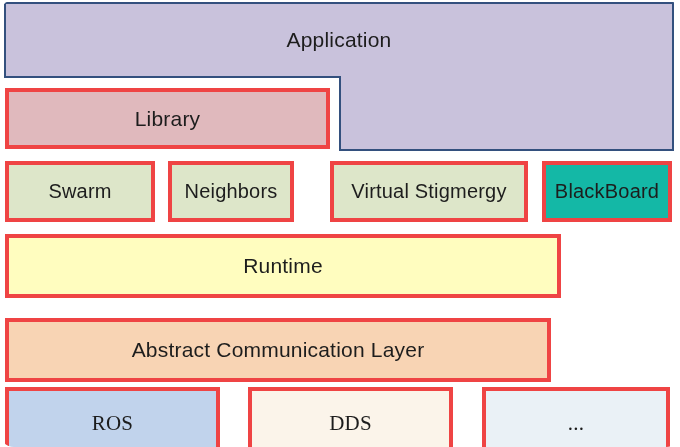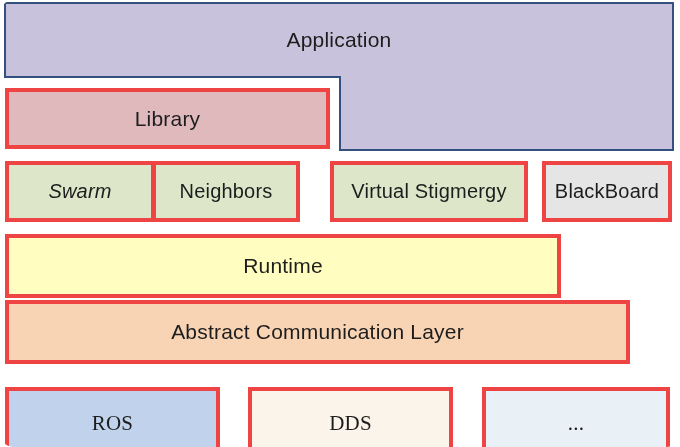--- a/index.html
+++ b/index.html
@@ -36,46 +36,46 @@
     font-size: 21px;
     letter-spacing: 0.2px;
     pointer-events: none;
   }
   
   #app-svg { left: 0; top: 0; width: 680px; height: 447px; }
   .app-label     { left: 5px;  top: 3px;   width: 668px; height: 74px; }
   .library       { left: 5px;  top: 88px;  width: 325px; height: 61px; }
   .svc           { top: 161px; height: 61px; font-size: 20px; }
   .svc-swarm     { left: 5px;   width: 150px; }
-  .svc-neighbors { left: 152px; width: 148px; }
+  .svc-neighbors { left: 168px; width: 126px; }
   .svc-stigmergy { left: 330px; width: 198px; }
   .svc-blackboard{ left: 542px; width: 130px; }
   .runtime       { left: 5px;  top: 234px; width: 556px; height: 64px; }
-  .acl           { left: 5px;  top: 300px; width: 625px; height: 64px; }
+  .acl           { left: 5px;  top: 318px; width: 546px; height: 64px; }
   .backend       { top: 387px; height: 72px; font-family: Liberation Serif, serif; }
   .be-ros        { left: 5px;   width: 215px; }
   .be-dds        { left: 248px; width: 205px; }
   .be-dots       { left: 482px; width: 188px; }
 </style>
 </head>
 <body>
 
 <div class="canvas">
 
   <svg id="app-svg" class="abs" viewBox="0 0 680 447">
     <polygon points="5,3 673,3 673,150 340,150 340,77 5,77" stroke-width="2" fill="#c9c2dc" stroke="#33507e"></polygon>
   </svg>
   <div class="label app-label">Application</div>
 
   <div class="box library" style="background: rgb(224, 185, 189);">Library</div>
 
-  <div class="box svc svc-swarm" style="background: rgb(221, 230, 201); font-style: italic;">Swarm</div>
+  <div class="box svc svc-swarm" style="background: rgb(221, 230, 201);">Swarm</div>
   <div class="box svc svc-neighbors" style="background: rgb(221, 230, 201);">Neighbors</div>
   <div class="box svc svc-stigmergy" style="background: rgb(221, 230, 201);">Virtual Stigmergy</div>
-  <div class="box svc svc-blackboard" style="background: #e5e5e5;">BlackBoard</div>
+  <div class="box svc svc-blackboard" style="background: #14b8a6;">BlackBoard</div>
 
   <div class="box runtime" style="background: rgb(255, 253, 191);">Runtime</div>
 
   <div class="box acl" style="background: rgb(248, 212, 180);">Abstract Communication Layer</div>
 
   <div class="box backend be-ros" style="background: rgb(193, 211, 236);">ROS</div>
   <div class="box backend be-dds" style="background: rgb(251, 244, 234);">DDS</div>
   <div class="box backend be-dots" style="background: rgb(234, 241, 246);">...</div>
 
 </div>

